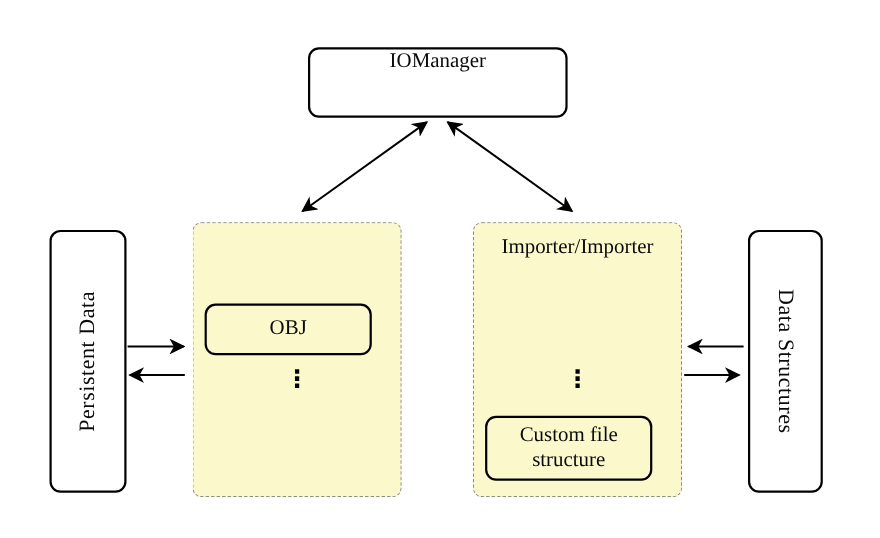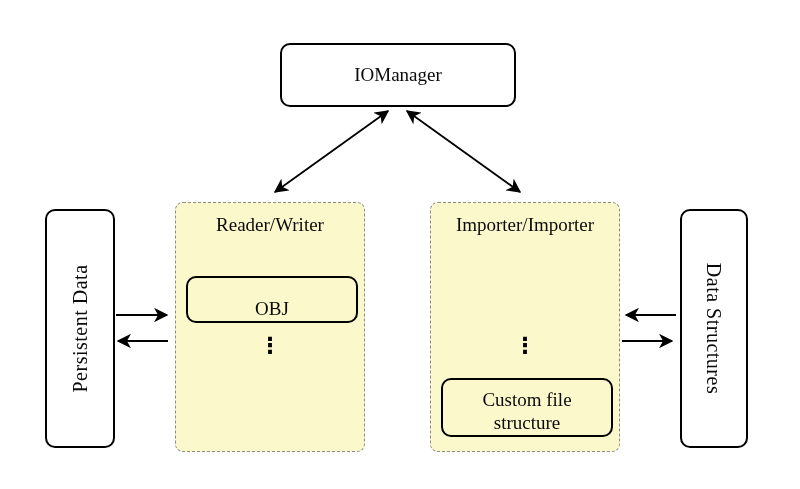--- a/index.html
+++ b/index.html
@@ -13,21 +13,21 @@
     overflow: hidden;
   }
   .abs { position: absolute; box-sizing: border-box; }
 
   
   .node {
     border: 2.5px solid #000;
     border-radius: 10px;
     background: #ffffff;
     display: flex;
-    align-items: center;
+    align-items: flex-start;
     justify-content: center;
   }
   .node-io { left: 280px; top: 43px; width: 236px; height: 64px; font-size: 19px; }
 
   
   .group {
     top: 202px;
     width: 190px;
     height: 250px;
     background: #FBF8CC;
@@ -35,27 +35,27 @@
     border-radius: 8px;
   }
   .group-left  { left: 175px; }
   .group-right { left: 430px; }
   .group-title { text-align: center; margin-top: 11px; font-size: 19px; }
 
   
   .item {
     position: absolute;
     left: 10px;
-    width: 172px;
+    width: 152px;
     box-sizing: border-box;
     border: 2.5px solid #000;
     border-radius: 10px;
     background: transparent;
     display: flex;
-    align-items: flex-end;
+    align-items: center;
     justify-content: center;
     text-align: center;
     font-size: 19px;
     line-height: 1.2;
     white-space: pre-line;
   }
   .item-first  { top: 73px;  height: 47px; }
   .item-second { top: 175px; height: 59px; }
 
   .dots {
@@ -107,21 +107,20 @@
     <line x1="168" y1="341" x2="118" y2="341" marker-end="url(#ah)"></line>
     <line x1="676" y1="315" x2="626" y2="315" marker-end="url(#ah)"></line>
     <line x1="622" y1="341" x2="672" y2="341" marker-end="url(#ah)"></line>
   </svg>
 
   <div class="abs node node-io">
     <span>IOManager</span>
   </div>
 
   <div class="abs group group-left">
-    <div class="group-title">Reader/Writer</div>
     <div class="item item-first">
       <span>OBJ</span>
     </div>
     <div class="dots">⋮</div>
   </div>
 
   <div class="abs group group-right">
     <div class="group-title">Importer/Importer</div>
     <div class="dots">⋮</div>
     <div class="item item-second">

